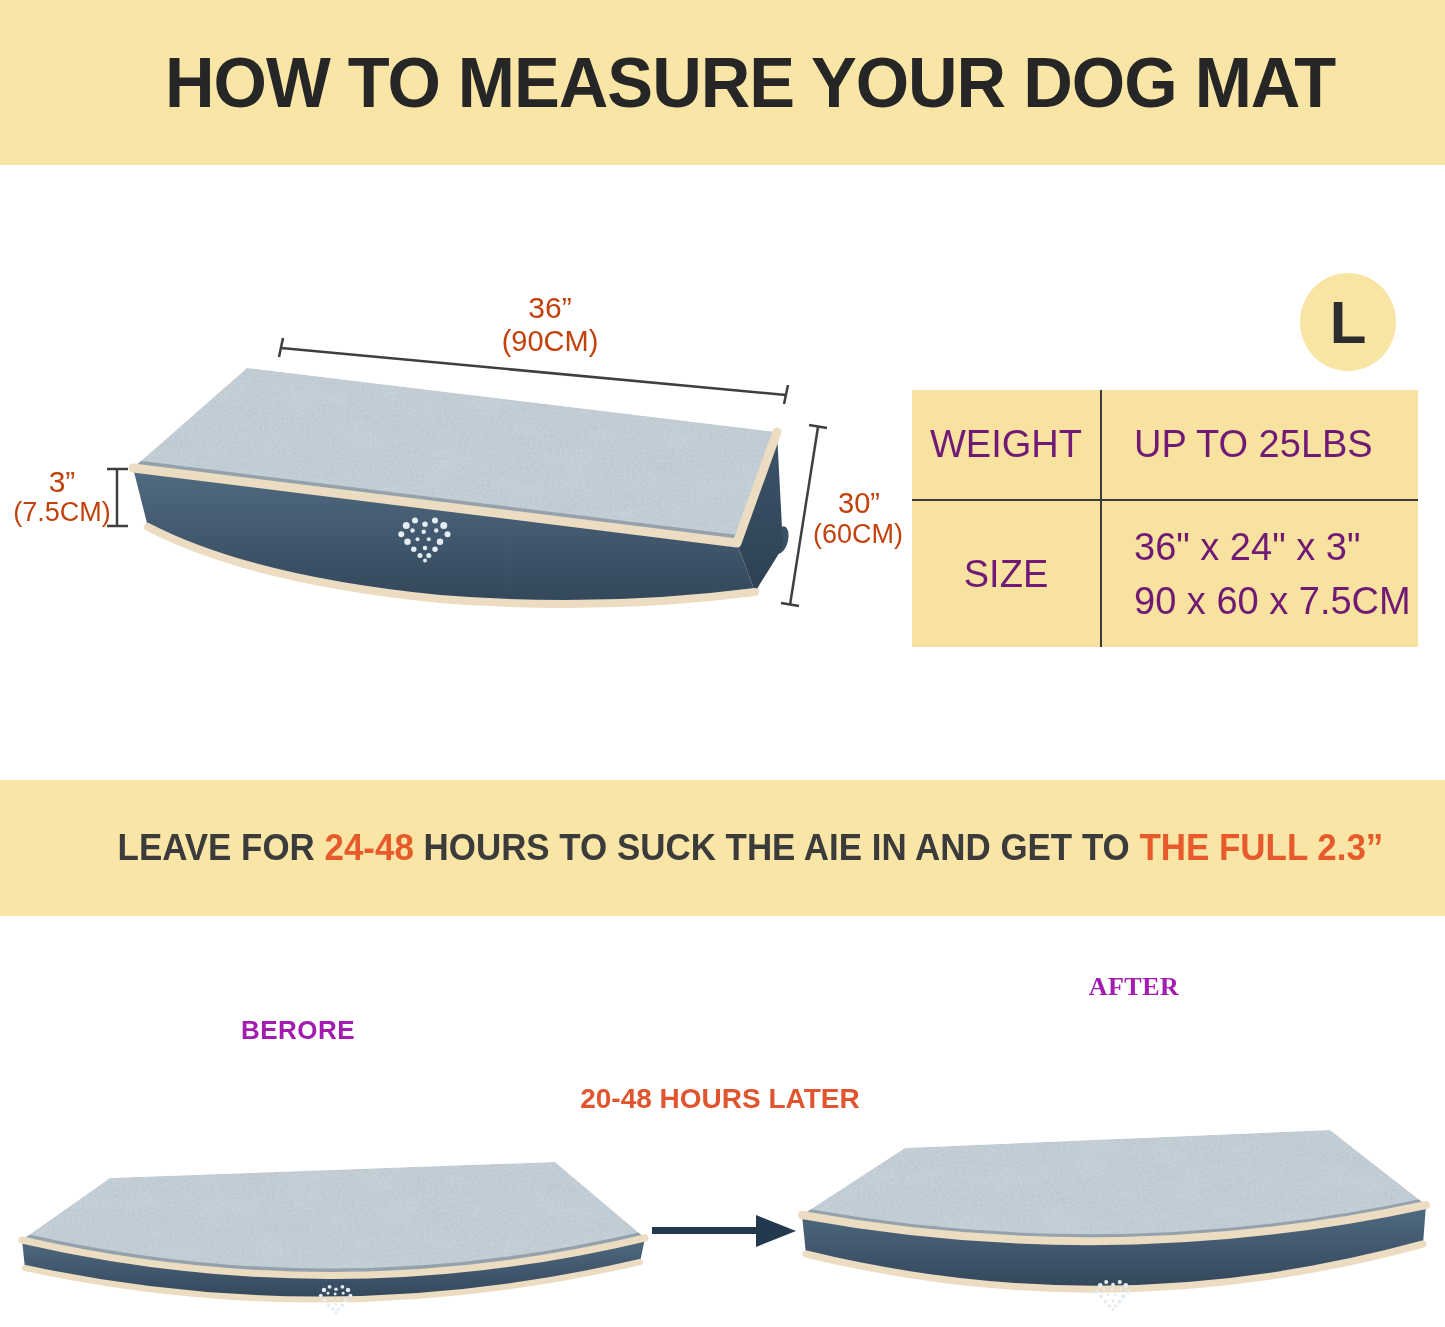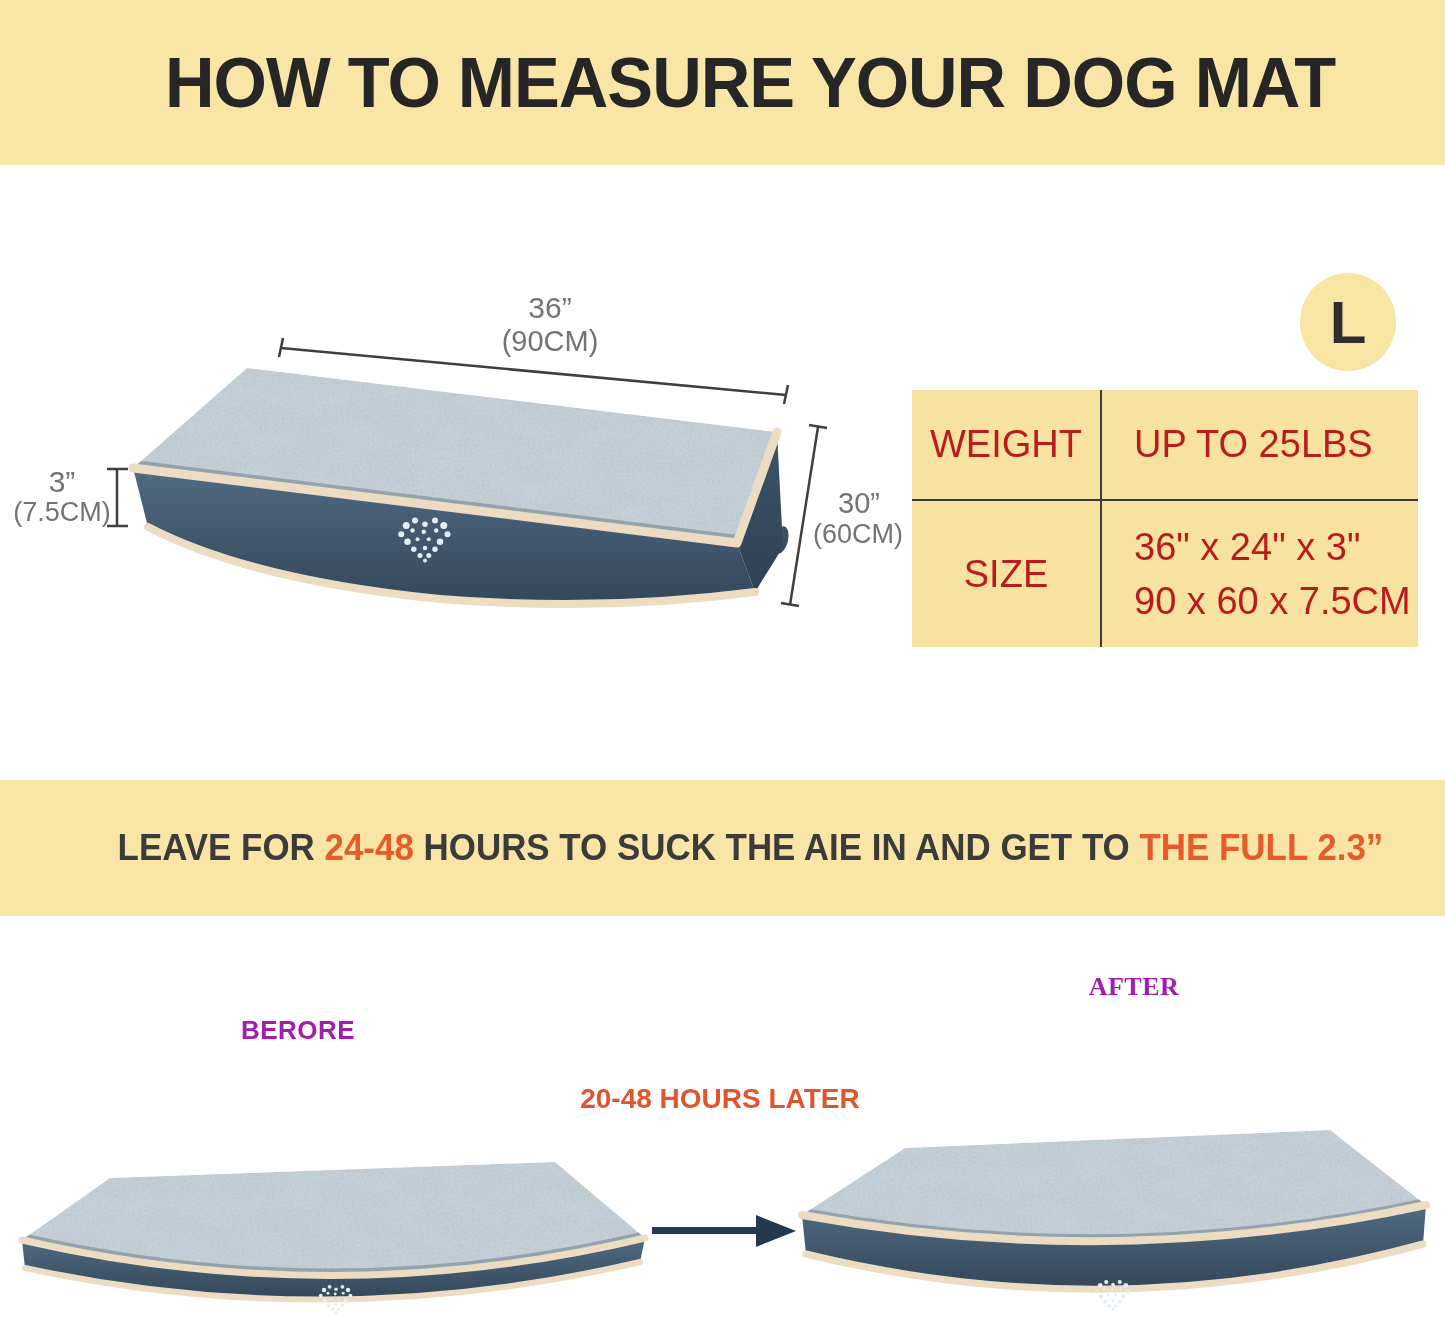--- a/index.html
+++ b/index.html
@@ -9,38 +9,38 @@
   }
   
   .banner{position:absolute;left:0;width:1445px;background:#F9E6A6;display:flex;align-items:center;justify-content:center;padding-left:28px;}
   .banner-top{top:0;height:165px;}
   .main-title{font-size:70px;font-weight:bold;letter-spacing:-1px;color:#262626;transform:scaleX(.98);white-space:nowrap;}
   .banner-mid{top:780px;height:136px;}
   .banner-mid-text{font-size:36px;font-weight:700;color:#3b3b3b;white-space:nowrap;transform:scaleX(.97);}
   .banner-mid-text span{white-space:pre;}
   .hl{color:#E65A2B;font-weight:800;}
   
-  .dim-label{position:absolute;transform:translateX(-50%);color:#737373;text-align:center;line-height:1.05;z-index:5;white-space:nowrap;}
+  .dim-label{position:absolute;transform:translateX(-50%);color:#c2410c;text-align:center;line-height:1.05;z-index:5;white-space:nowrap;}
   .dl-36in{left:550px;top:292px;font-size:30px;}
   .dl-36cm{left:550px;top:326px;font-size:29px;}
   .dl-3in{left:62px;top:466px;font-size:30px;}
   .dl-3cm{left:62px;top:498px;font-size:27px;}
   .dl-24in{left:859px;top:488px;font-size:29px;}
   .dl-24cm{left:858px;top:520px;font-size:27px;}
   
   .size-badge{
     position:absolute;left:1300px;top:273px;width:96px;height:98px;border-radius:50%;
     background:#F8E5A4;display:flex;align-items:center;justify-content:center;z-index:4;
   }
   .size-badge span{font-size:60px;font-weight:bold;color:#2d2d2d;}
   
   .spec-table{position:absolute;left:912px;top:390px;width:506px;height:257px;background:#F8E2A0;z-index:4;}
   .spec-vline{position:absolute;left:188px;top:0;width:2px;height:100%;background:#3c3c3c;}
   .spec-hline{position:absolute;left:0;top:109px;width:100%;height:2px;background:#3c3c3c;}
-  .spec-cell{position:absolute;display:flex;align-items:center;color:#b91c1c;font-size:38px;}
+  .spec-cell{position:absolute;display:flex;align-items:center;color:#701a75;font-size:38px;}
   .c-label{left:0;width:188px;justify-content:center;text-align:center;}
   .c-value{left:190px;width:316px;justify-content:flex-start;padding-left:32px;box-sizing:border-box;}
   .r1{top:0;height:109px;}
   .r2{top:111px;height:146px;}
   .size-lines{display:flex;flex-direction:column;gap:16px;line-height:1;}
   
   .stage-label{position:absolute;transform:translateX(-50%);font-size:26px;font-weight:600;color:#a21caf;letter-spacing:.5px;z-index:5;white-space:nowrap;}
   .lbl-before{left:298px;top:1015px;}
   .lbl-after{left:1134px;top:972px;font-family:Liberation Serif, serif;}
   .lbl-timer{position:absolute;left:720px;top:1083px;transform:translateX(-50%);font-size:28px;font-weight:700;color:#E0552E;z-index:5;white-space:nowrap;}

